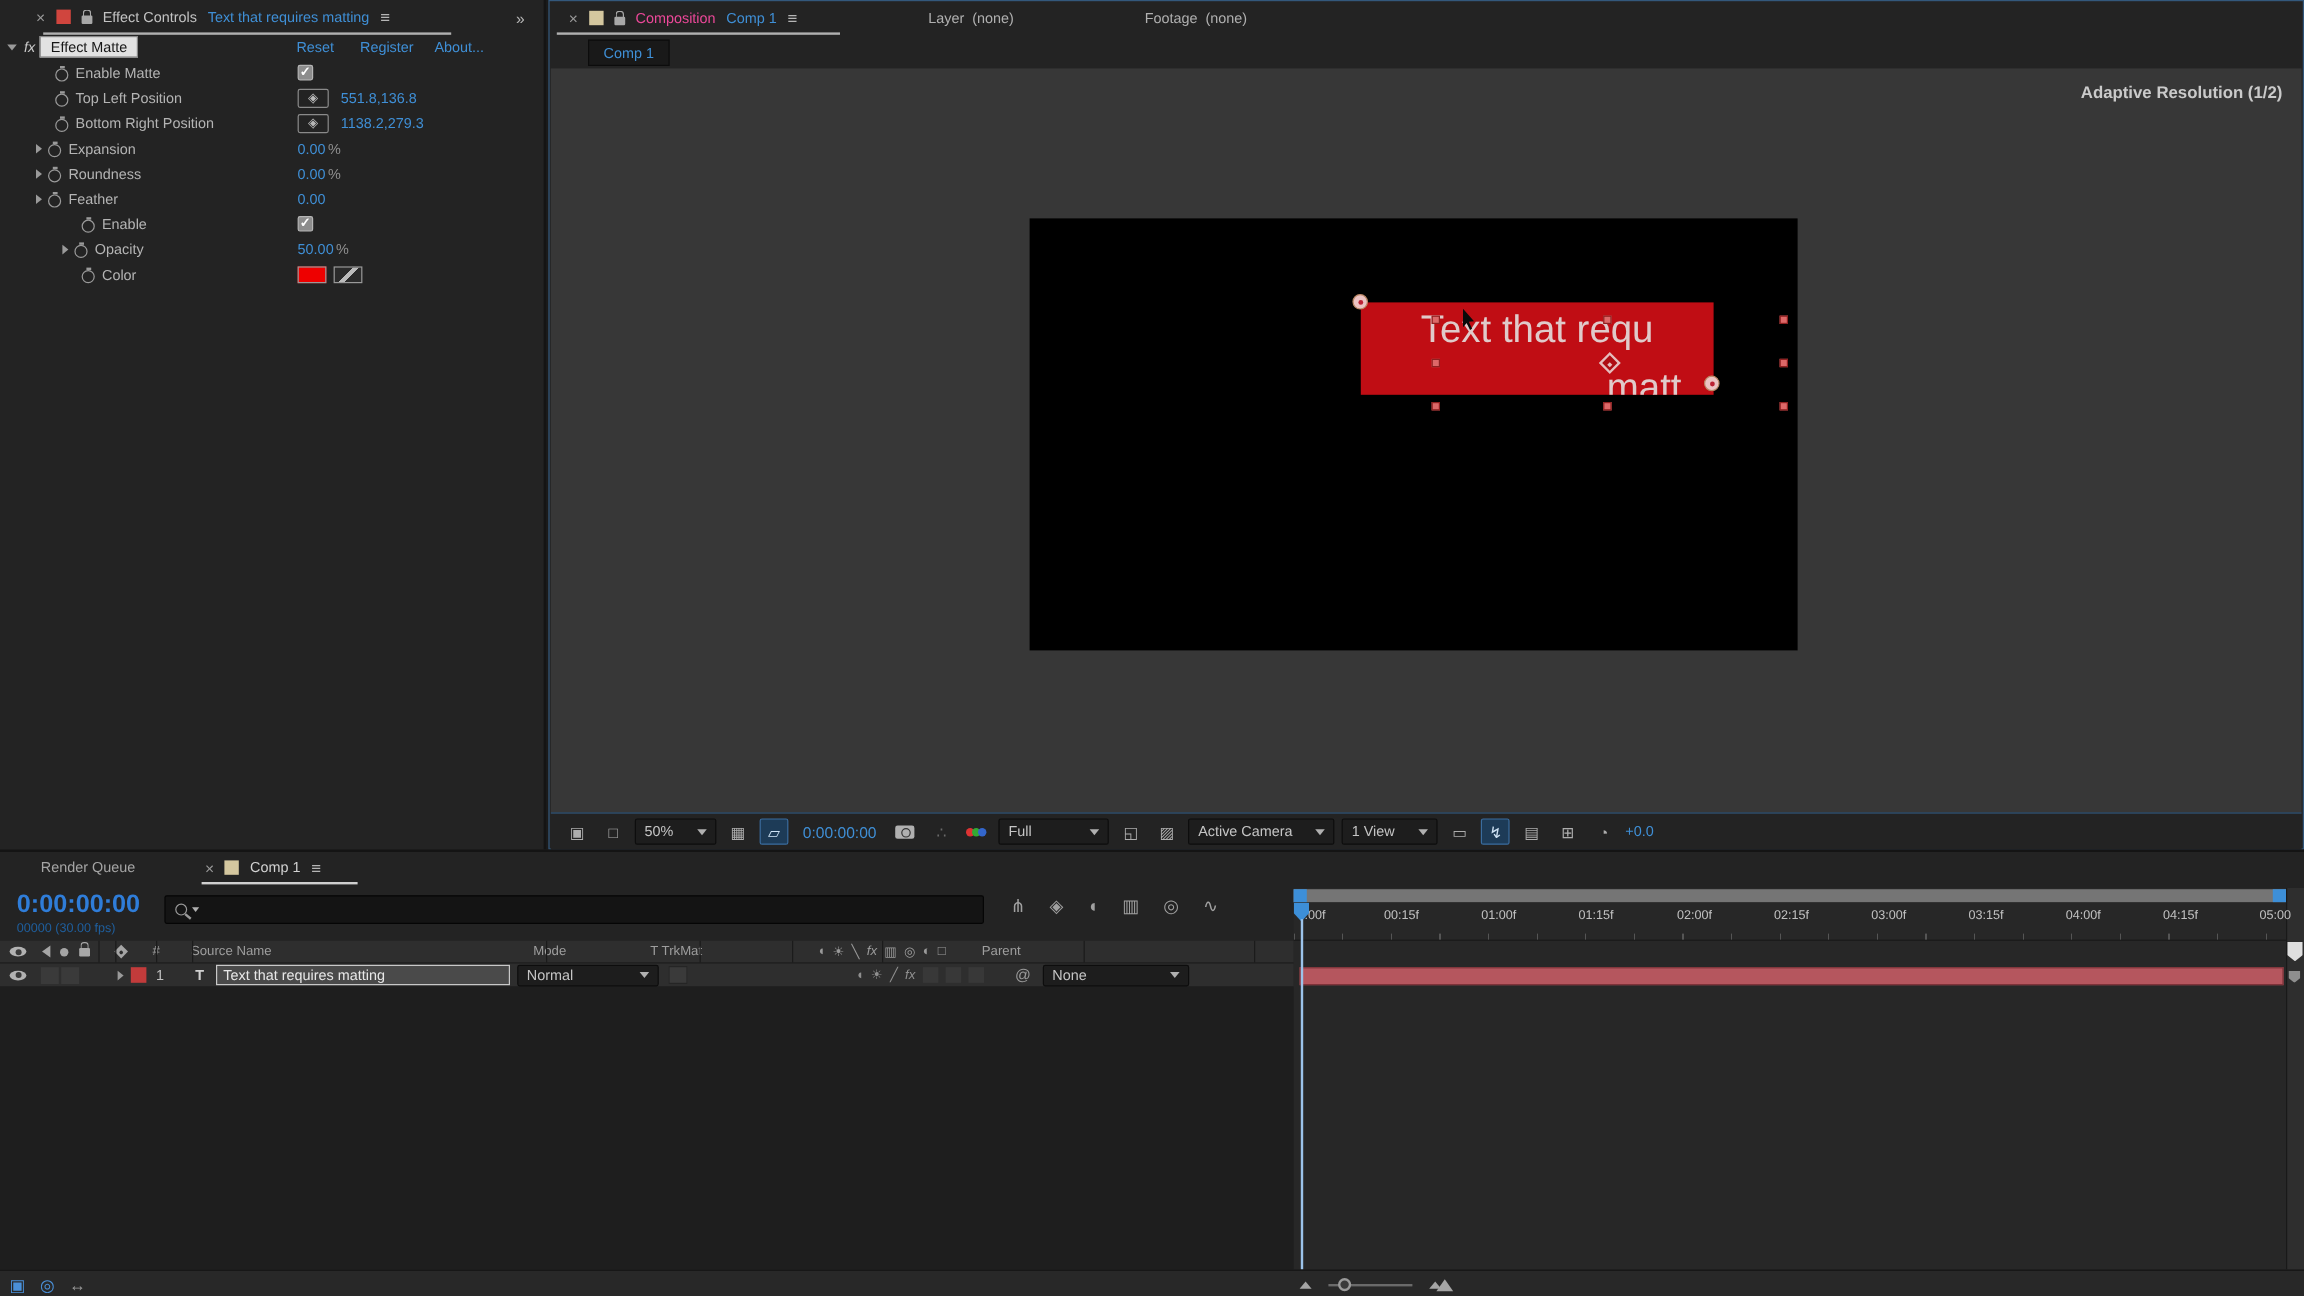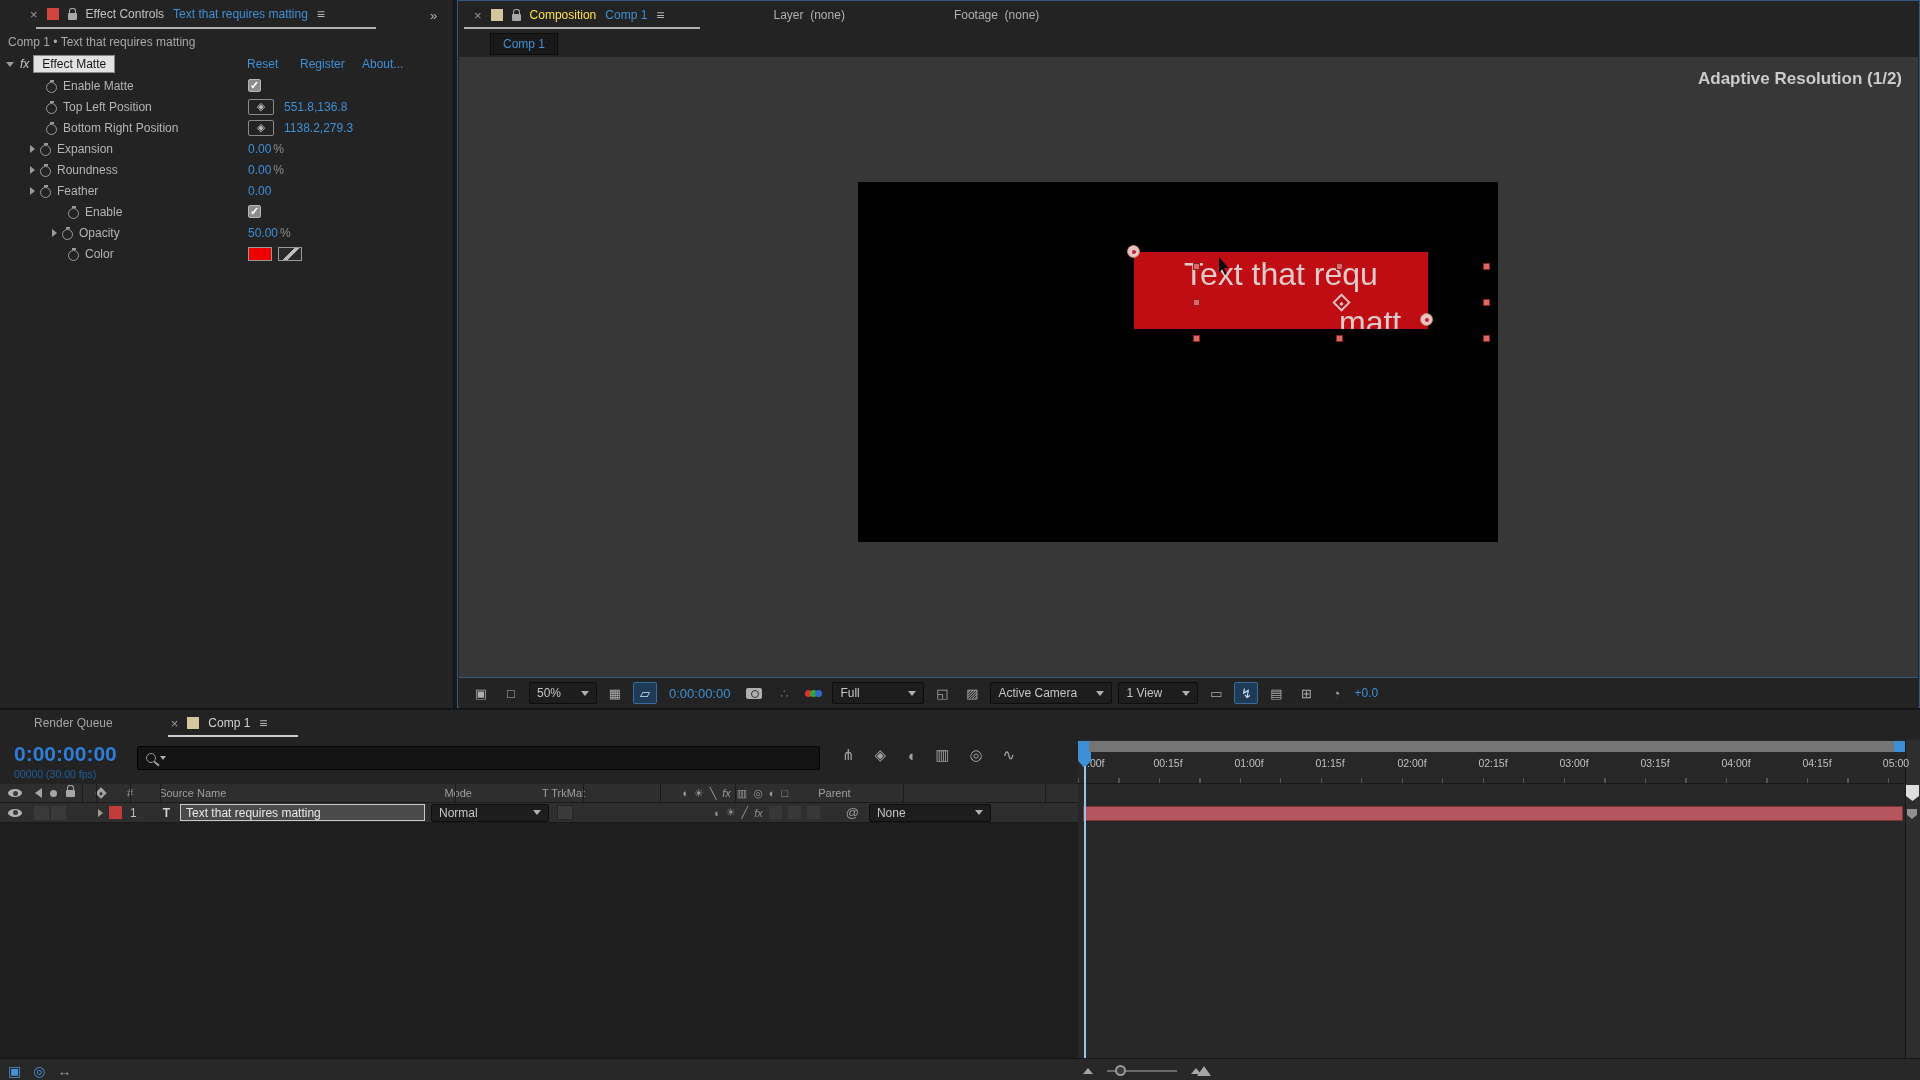--- a/index.html
+++ b/index.html
@@ -65,21 +65,20 @@
     <span style="color:#9a9a9a;font-size:13px">×</span>
     <span style="width:12px;height:12px;background:#d0453e;display:inline-block"></span>
     <span class="lockic"></span>
     <span style="color:#c3c3c3">Effect Controls</span>
     <span class="blue">Text that requires matting</span>
     <span style="color:#b5b5b5;font-size:14px">≡</span>
   </div>
   <span class="abs" style="left:430px;top:8px;color:#b5b5b5;font-size:13px">»</span>
   <div class="abs" style="left:36px;top:27px;width:340px;height:2px;background:#b0b0b0"></div>
 
-  <div class="flex" style="height:22px;margin-top:3px;padding-left:8px;color:#a8a8a8">Comp 1 • Text that requires matting</div>
 
   <div class="ec-row" style="height:22px">
     <span class="tri-d" style="margin-left:6px"></span>
     <span style="margin-left:6px;font-style:italic;color:#c8c8c8">fx</span>
     <span style="margin-left:4px;background:#e2e2e2;color:#161616;padding:1px 8px;border:1px solid #888">Effect Matte</span>
     <span class="abs blue" style="left:247px">Reset</span>
     <span class="abs blue" style="left:300px">Register</span>
     <span class="abs blue" style="left:362px">About...</span>
   </div>
 
@@ -167,34 +166,34 @@
     </span>
   </div>
 
 </div>
 
 <div id="comp-panel">
   <div class="flex" style="height:28px;padding-left:16px;gap:9px">
     <span style="color:#9a9a9a;font-size:13px">×</span>
     <span style="width:12px;height:12px;background:#d4c79f;display:inline-block"></span>
     <span class="lockic"></span>
-    <span style="color:#fde047">Composition</span>
+    <span style="color:#ec4899">Composition</span>
     <span class="blue">Comp 1</span>
     <span style="color:#b5b5b5;font-size:14px">≡</span>
     <span style="margin-left:100px;color:#b0b0b0"><span>Layer</span>&nbsp;&nbsp;<span>(none)</span></span>
     <span style="margin-left:100px;color:#b0b0b0"><span>Footage</span>&nbsp;&nbsp;<span>(none)</span></span>
   </div>
   <div class="abs" style="left:6px;top:26px;width:236px;height:2px;background:#b0b0b0"></div>
 
   <div class="abs" style="left:32px;top:32px;width:68px;height:22px;background:#191919;border:1px solid #0c0c0c;display:flex;align-items:center;justify-content:center">
     <span class="blue">Comp 1</span>
   </div>
 
   <div class="abs" style="left:1px;top:56px;width:1459px;height:620px;background:#373737;overflow:hidden">
-    <span class="abs" style="right:16px;top:12px;color:#cacaca;font-weight:bold;font-size:17px">Adaptive Resolution (1/2)</span>
+    <span class="abs" style="right:16px;top:12px;color:#cacaca;font-weight:bold;font-size:14px">Adaptive Resolution (1/2)</span>
 
     <div class="abs" style="left:399px;top:125px;width:640px;height:360px;background:#000;overflow:hidden">
       <div class="abs" style="left:276px;top:70px;width:294px;height:77px;background:#c00d14;overflow:hidden">
         <span class="abs" style="left:50px;top:4px;font-size:32px;color:#e0caca;white-space:nowrap">Text that requ</span>
         <span class="abs" style="left:205px;top:52px;font-size:32px;color:#e0caca;white-space:nowrap">matt</span>
       </div>
     </div>
 
     <span class="handle-sq" style="left:734px;top:206px"></span>
     <span class="handle-sq" style="left:877px;top:206px"></span>

